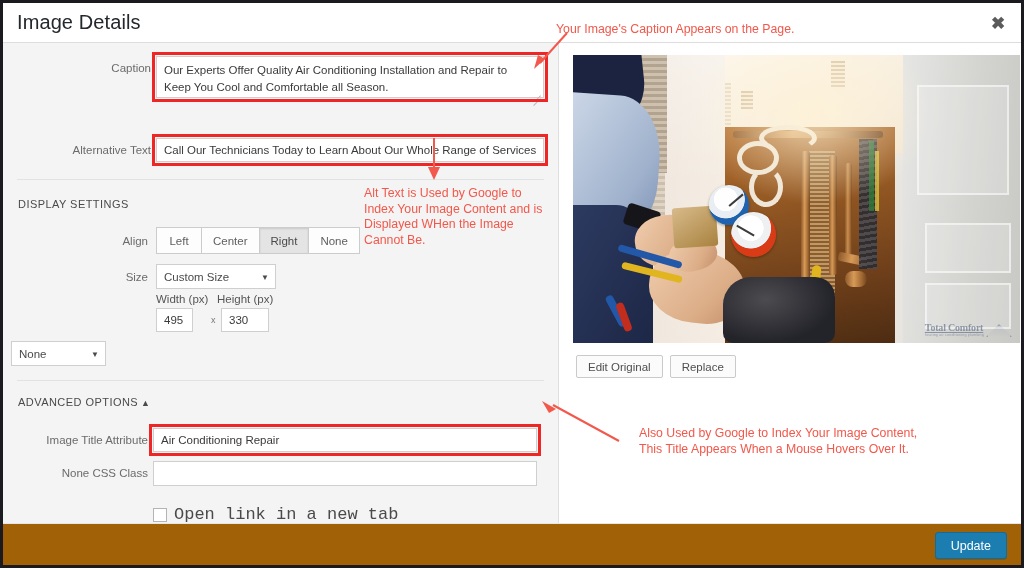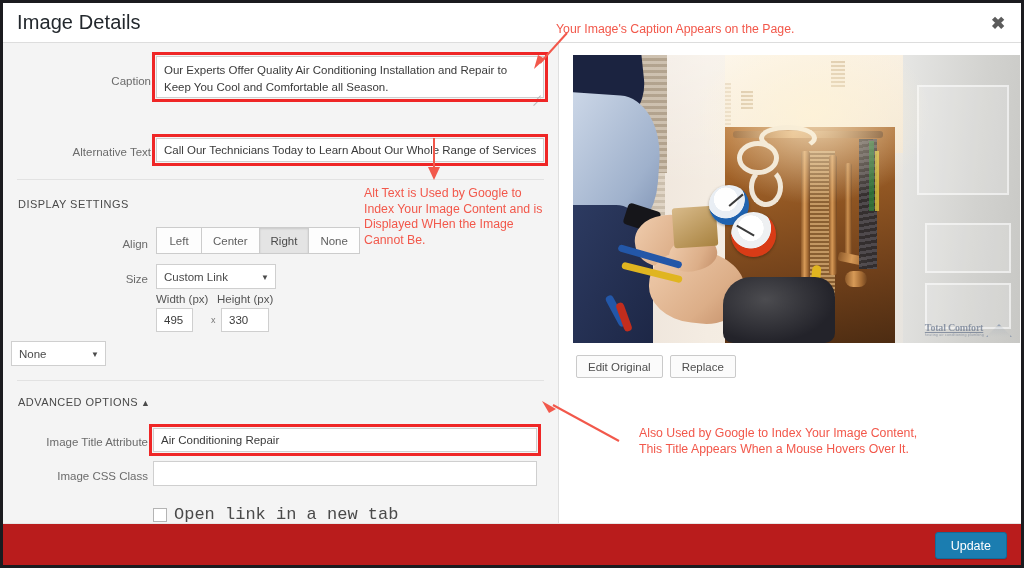--- a/index.html
+++ b/index.html
@@ -49,21 +49,21 @@
   }
   .right-pane {
     position: absolute; left: 557px; top: 0;
     width: 461px; height: 480px;
     background: #ffffff;
   }
   
   .setting {
     position: absolute;
     display: flex;
-    align-items: center;
+    align-items: flex-start;
   }
   .s-label {
     font-size: 11.5px; color: #6b6b6b;
     text-align: right;
     padding-top: 5px;
     line-height: 1.3;
   }
   .field-shell { position: relative; }
   .redbox {
     position: absolute;
@@ -348,21 +348,21 @@
     font-size: 12.3px;
     line-height: 1.28;
     white-space: pre-line;
     font-family: "Liberation Sans", sans-serif;
   }
   .arrow-svg { position: absolute; pointer-events: none; }
   
   .footer {
     position: absolute; left: 0; bottom: 0;
     width: 1018px; height: 42px;
-    background: #b91c1c;
+    background: #a16207;
     border-top: 1px solid #e6e6e6;
   }
   .update-btn {
     position: absolute; right: 14px; top: 8px;
     height: 27px; padding: 0 15px;
     background: #1b7db0;
     border: 1px solid #156a96;
     border-radius: 3px;
     color: #ffffff;
     font-family: "Liberation Sans", sans-serif;
@@ -419,21 +419,21 @@
           <div class="seg">Left</div>
           <div class="seg">Center</div>
           <div class="seg active">Right</div>
           <div class="seg">None</div>
         </div>
       </div>
 
       <div class="setting" style="left:0; top:221px;">
         <div class="s-label" style="width:145px; padding-top:6px;">Size</div>
         <div class="sel" style="margin-left:8px; width:120px;">
-          <span>Custom Link</span>
+          <span>Custom Size</span>
           <span class="arrow">▼</span>
         </div>
       </div>
 
       <div>
         <div class="dim-label" style="left:153px; top:250px;">Width (px)</div>
         <div class="dim-label" style="left:214px; top:250px;">Height (px)</div>
         <input class="txt" style="position: absolute; left: 153px; top: 265px; width: 37px;" value="495">
         <div class="times" style="left:208px; top:272px;">x</div>
         <input class="txt" style="position: absolute; left: 218px; top: 265px; width: 48px;" value="330">
@@ -453,21 +453,21 @@
 
       <div class="setting" style="left:0; top:385px;">
         <div class="s-label" style="width:145px;padding-left:24px;">Image Title Attribute</div>
         <div class="field-shell" style="margin-left:5px;">
           <input class="txt" style="width: 384px;" value="Air Conditioning Repair">
           <div class="redbox" style="left:-4px; top:-4px; width:392px; height:32px;"></div>
         </div>
       </div>
 
       <div class="setting" style="left:0; top:418px;">
-        <div class="s-label" style="width:145px;">Image CSS Class</div>
+        <div class="s-label" style="width:145px;">None CSS Class</div>
         <input class="txt" style="width: 384px; margin-left: 5px; height: 25px;" value="">
       </div>
 
       <div style="position:absolute; left:150px; top:462px; display:flex; align-items:center;">
         <span class="cb"></span>
         <span class="cb-label">Open link in a new tab</span>
       </div>
 
       <div class="vscroll-stub"></div>
     </div>

